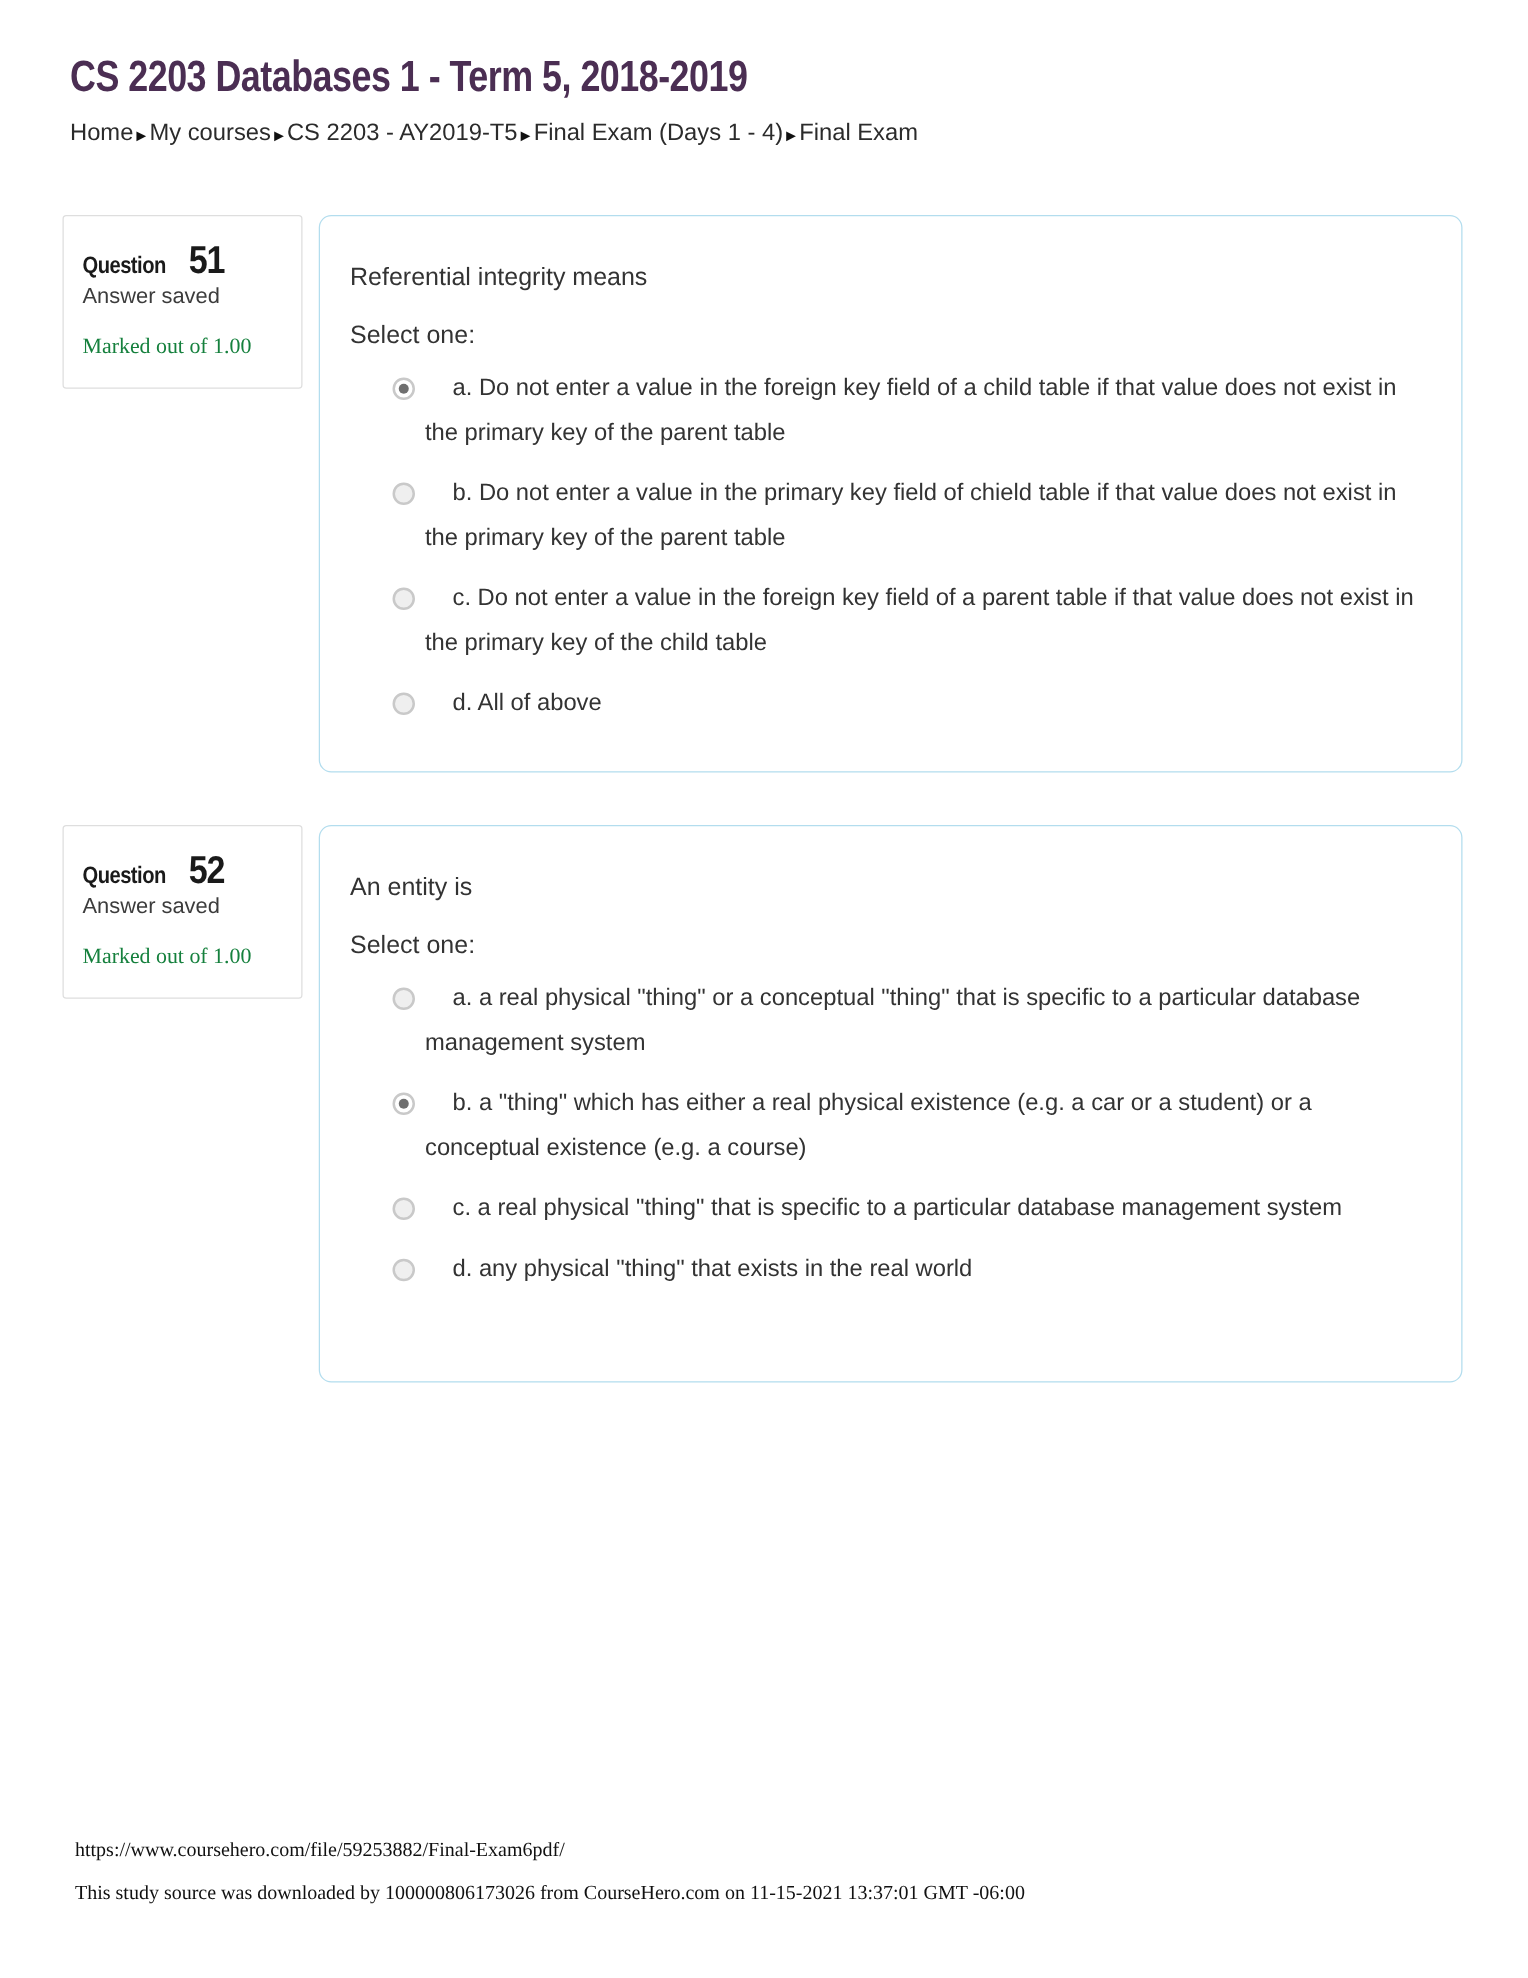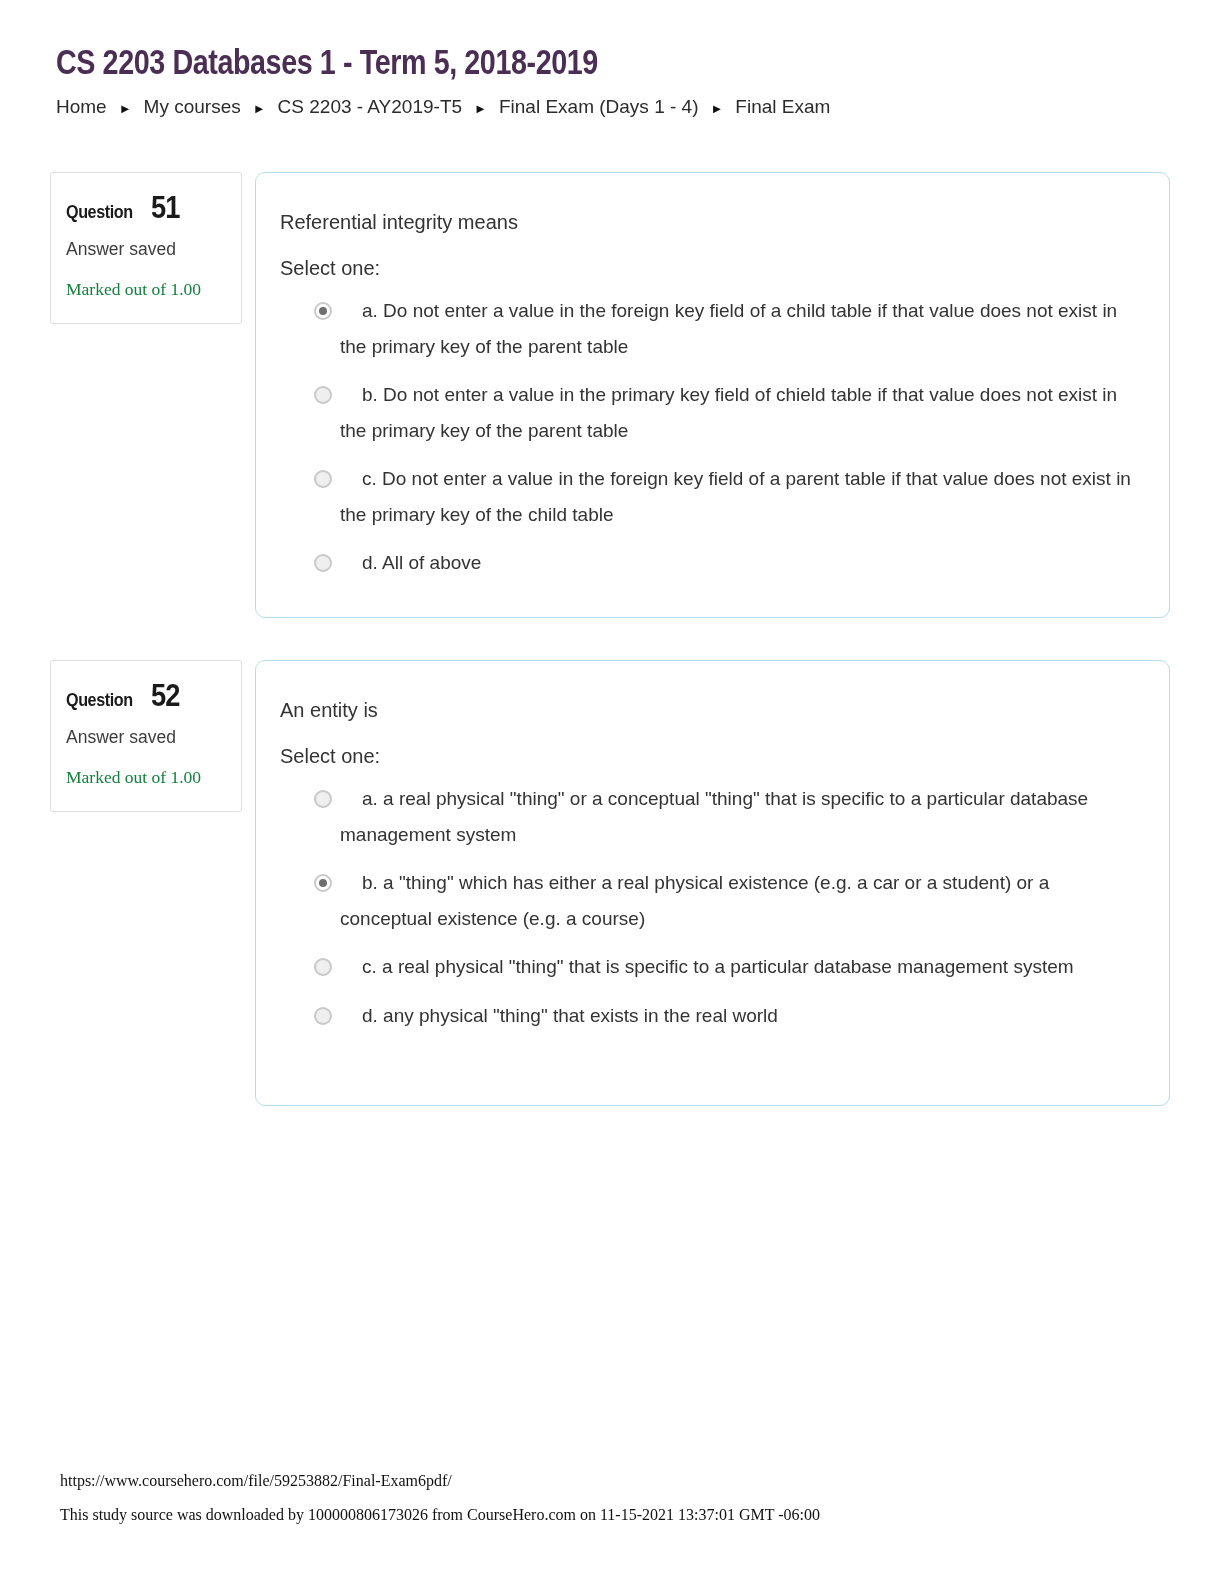--- a/index.html
+++ b/index.html
@@ -26,21 +26,20 @@
     transform-origin: left bottom;
     margin-left: 6px;
     white-space: nowrap;
   }
   .breadcrumb {
     margin: 14px 0 0 6px;
     font-size: 19px;
     color: #2b2b2b;
     display: flex;
     align-items: center;
-    gap: 12px;
   }
   .breadcrumb .crumb { cursor: pointer; }
   .breadcrumb .sep {
     font-size: 13px;
     color: #111;
     line-height: 1;
     padding-top: 2px;
   }
   
   .question-row {
@@ -73,21 +72,20 @@
     display: inline-block;
     font-weight: bold;
     font-size: 31px;
     letter-spacing: -1px;
     transform: scaleX(0.88);
     transform-origin: left bottom;
     margin-left: 2px;
     color: #1a1a1a;
   }
   .q-info .q-status {
-    margin-top: 13px;
     font-size: 17.5px;
     color: #3c3c3c;
   }
   .q-info .q-marks {
     margin-top: 15px;
     font-size: 17.5px;
     line-height: 28px;
     color: #15803d;
     font-family: Liberation Serif, serif;
   }

